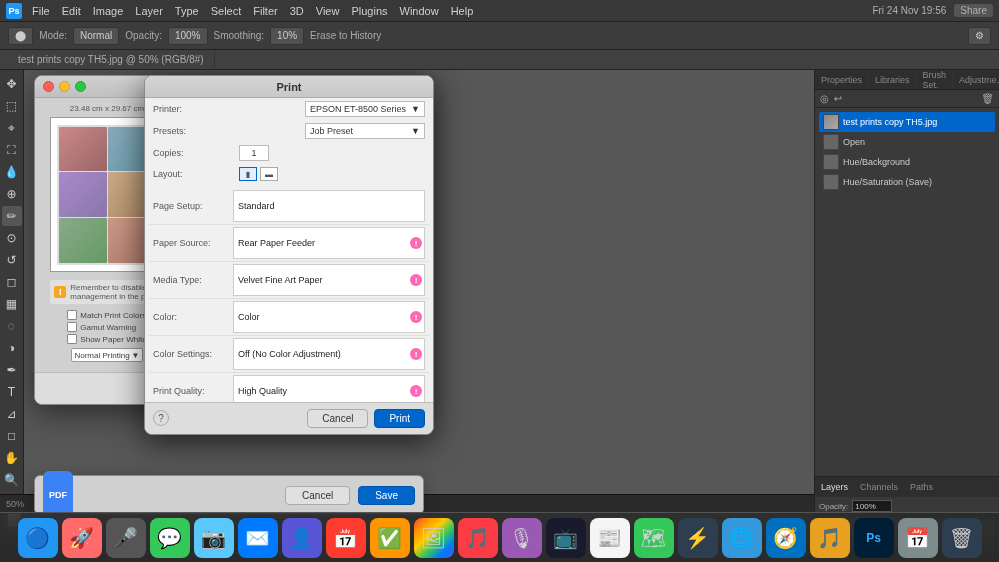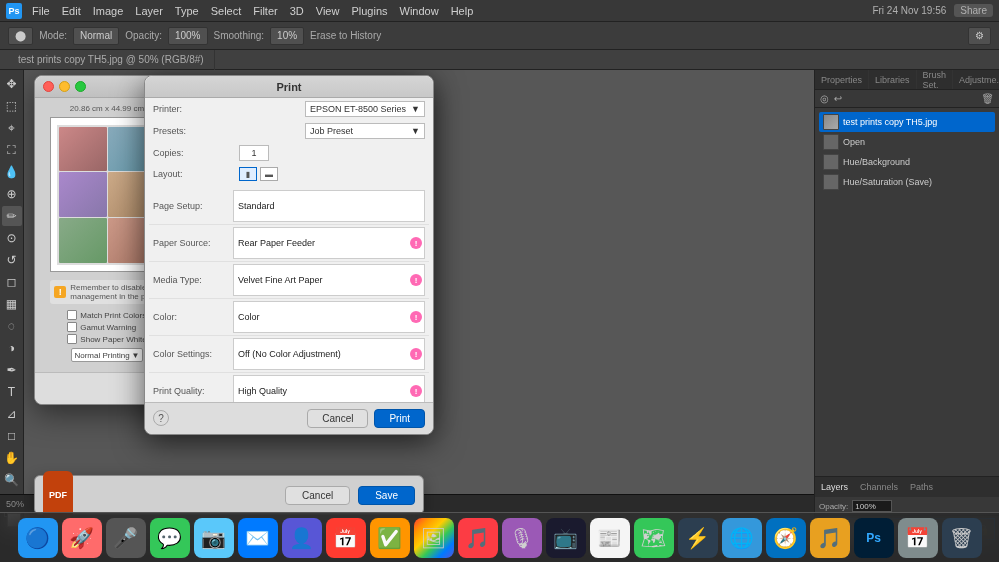--- a/index.html
+++ b/index.html
@@ -852,21 +852,21 @@
       <div class="dialog-traffic">
         <div class="traffic-dot traffic-close"></div>
         <div class="traffic-dot traffic-min"></div>
         <div class="traffic-dot traffic-max"></div>
       </div>
       <div class="dialog-title">Photoshop Print Settings</div>
     </div>
     <div class="dialog-body">
 
       <div class="print-preview">
-        <div class="preview-dims">20.86 cm x 44.99 cm</div>
+        <div class="preview-dims">23.48 cm x 29.67 cm</div>
         <div class="preview-paper">
           <div class="preview-image">
             <div class="preview-cell" style="background:linear-gradient(135deg,#c88,#966);"></div>
             <div class="preview-cell" style="background:linear-gradient(135deg,#8ab,#69a);"></div>
             <div class="preview-cell" style="background:linear-gradient(135deg,#a8c,#87a);"></div>
             <div class="preview-cell" style="background:linear-gradient(135deg,#ca8,#a86);"></div>
             <div class="preview-cell" style="background:linear-gradient(135deg,#8a8,#696);"></div>
             <div class="preview-cell" style="background:linear-gradient(135deg,#c98,#a76);"></div>
           </div>
         </div>
@@ -1072,21 +1072,21 @@
     <div class="mpd-footer">
       <div class="mpd-help">?</div>
       <div style="flex:1"></div>
       <div class="mpd-btn">Cancel</div>
       <div class="mpd-btn primary">Print</div>
     </div>
   </div>
 
 
   <div class="pdf-dialog">
-    <div style="background:#c2410c;color:white;font-size:9px;font-weight:bold;padding:19px 6px;border-radius:6px;">PDF</div>
+    <div style="background:#3b82f6;color:white;font-size:9px;font-weight:bold;padding:19px 6px;border-radius:6px;">PDF</div>
     <div style="flex:1;"></div>
     <div class="footer-btn">Cancel</div>
     <div class="footer-btn primary">Save</div>
   </div>
 </div>
 
 <div class="history-panel">
   <div class="history-tabs">
     <div class="htab">Properties</div>
     <div class="htab">Libraries</div>

